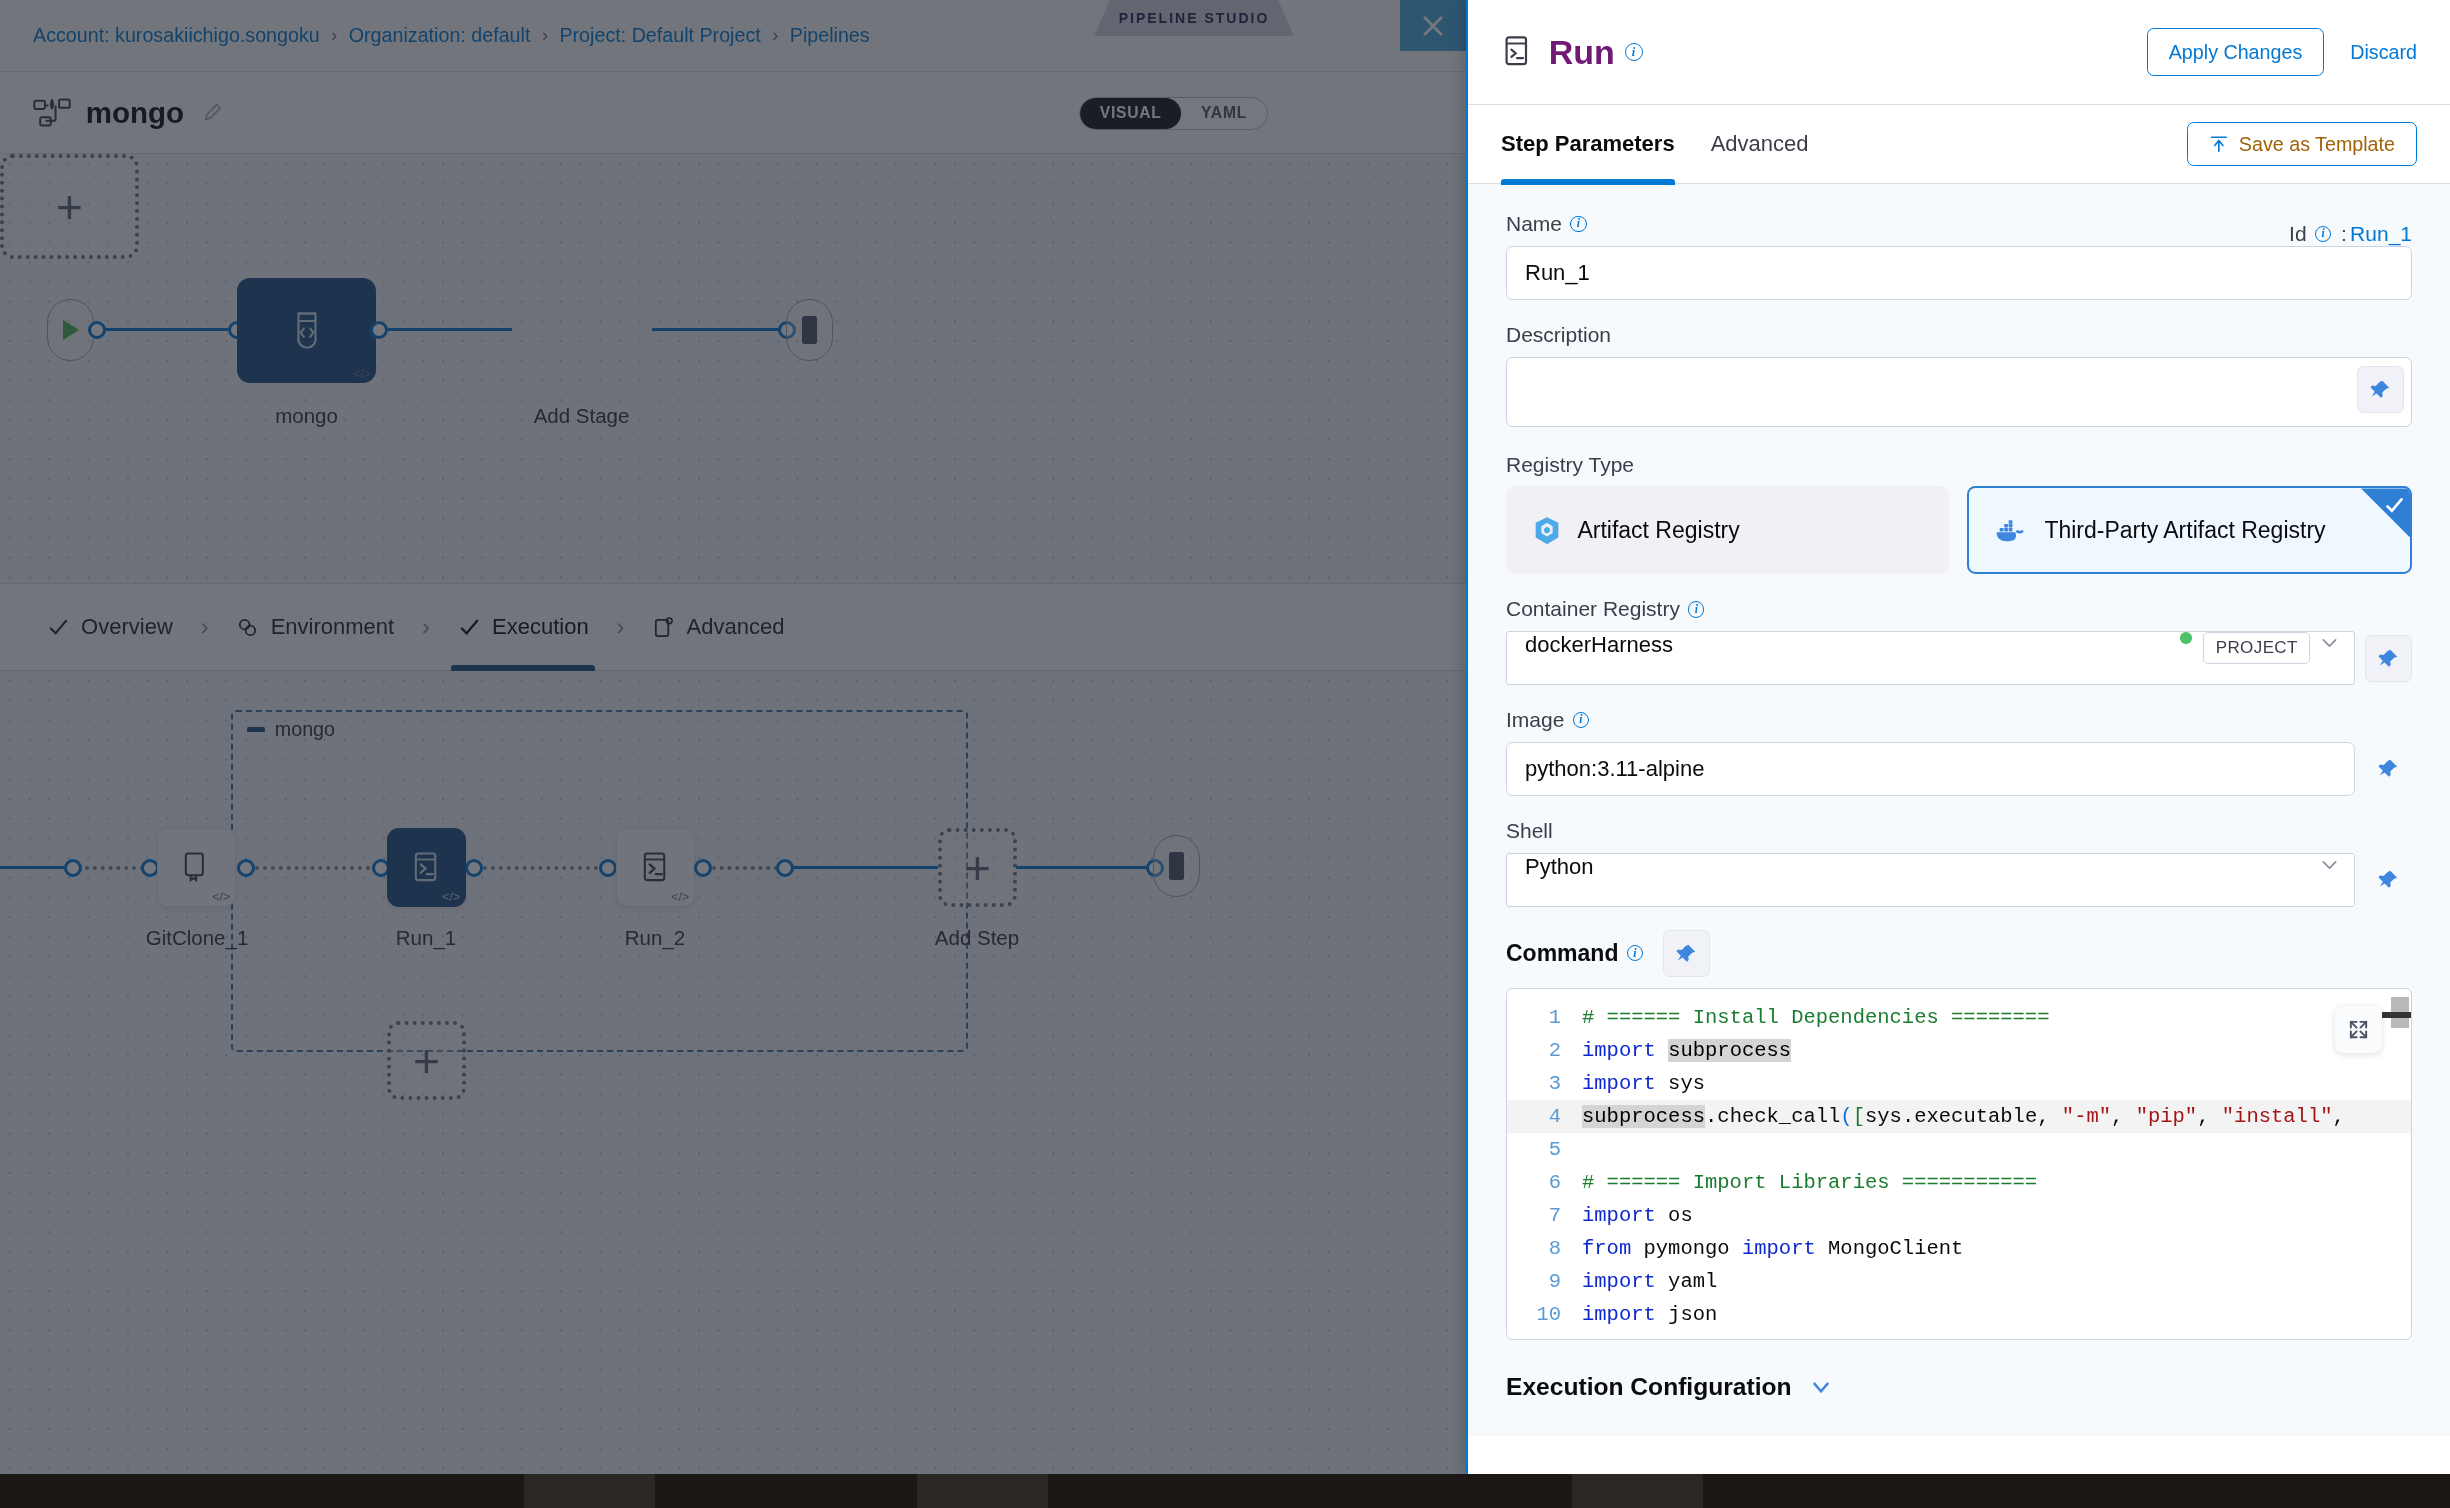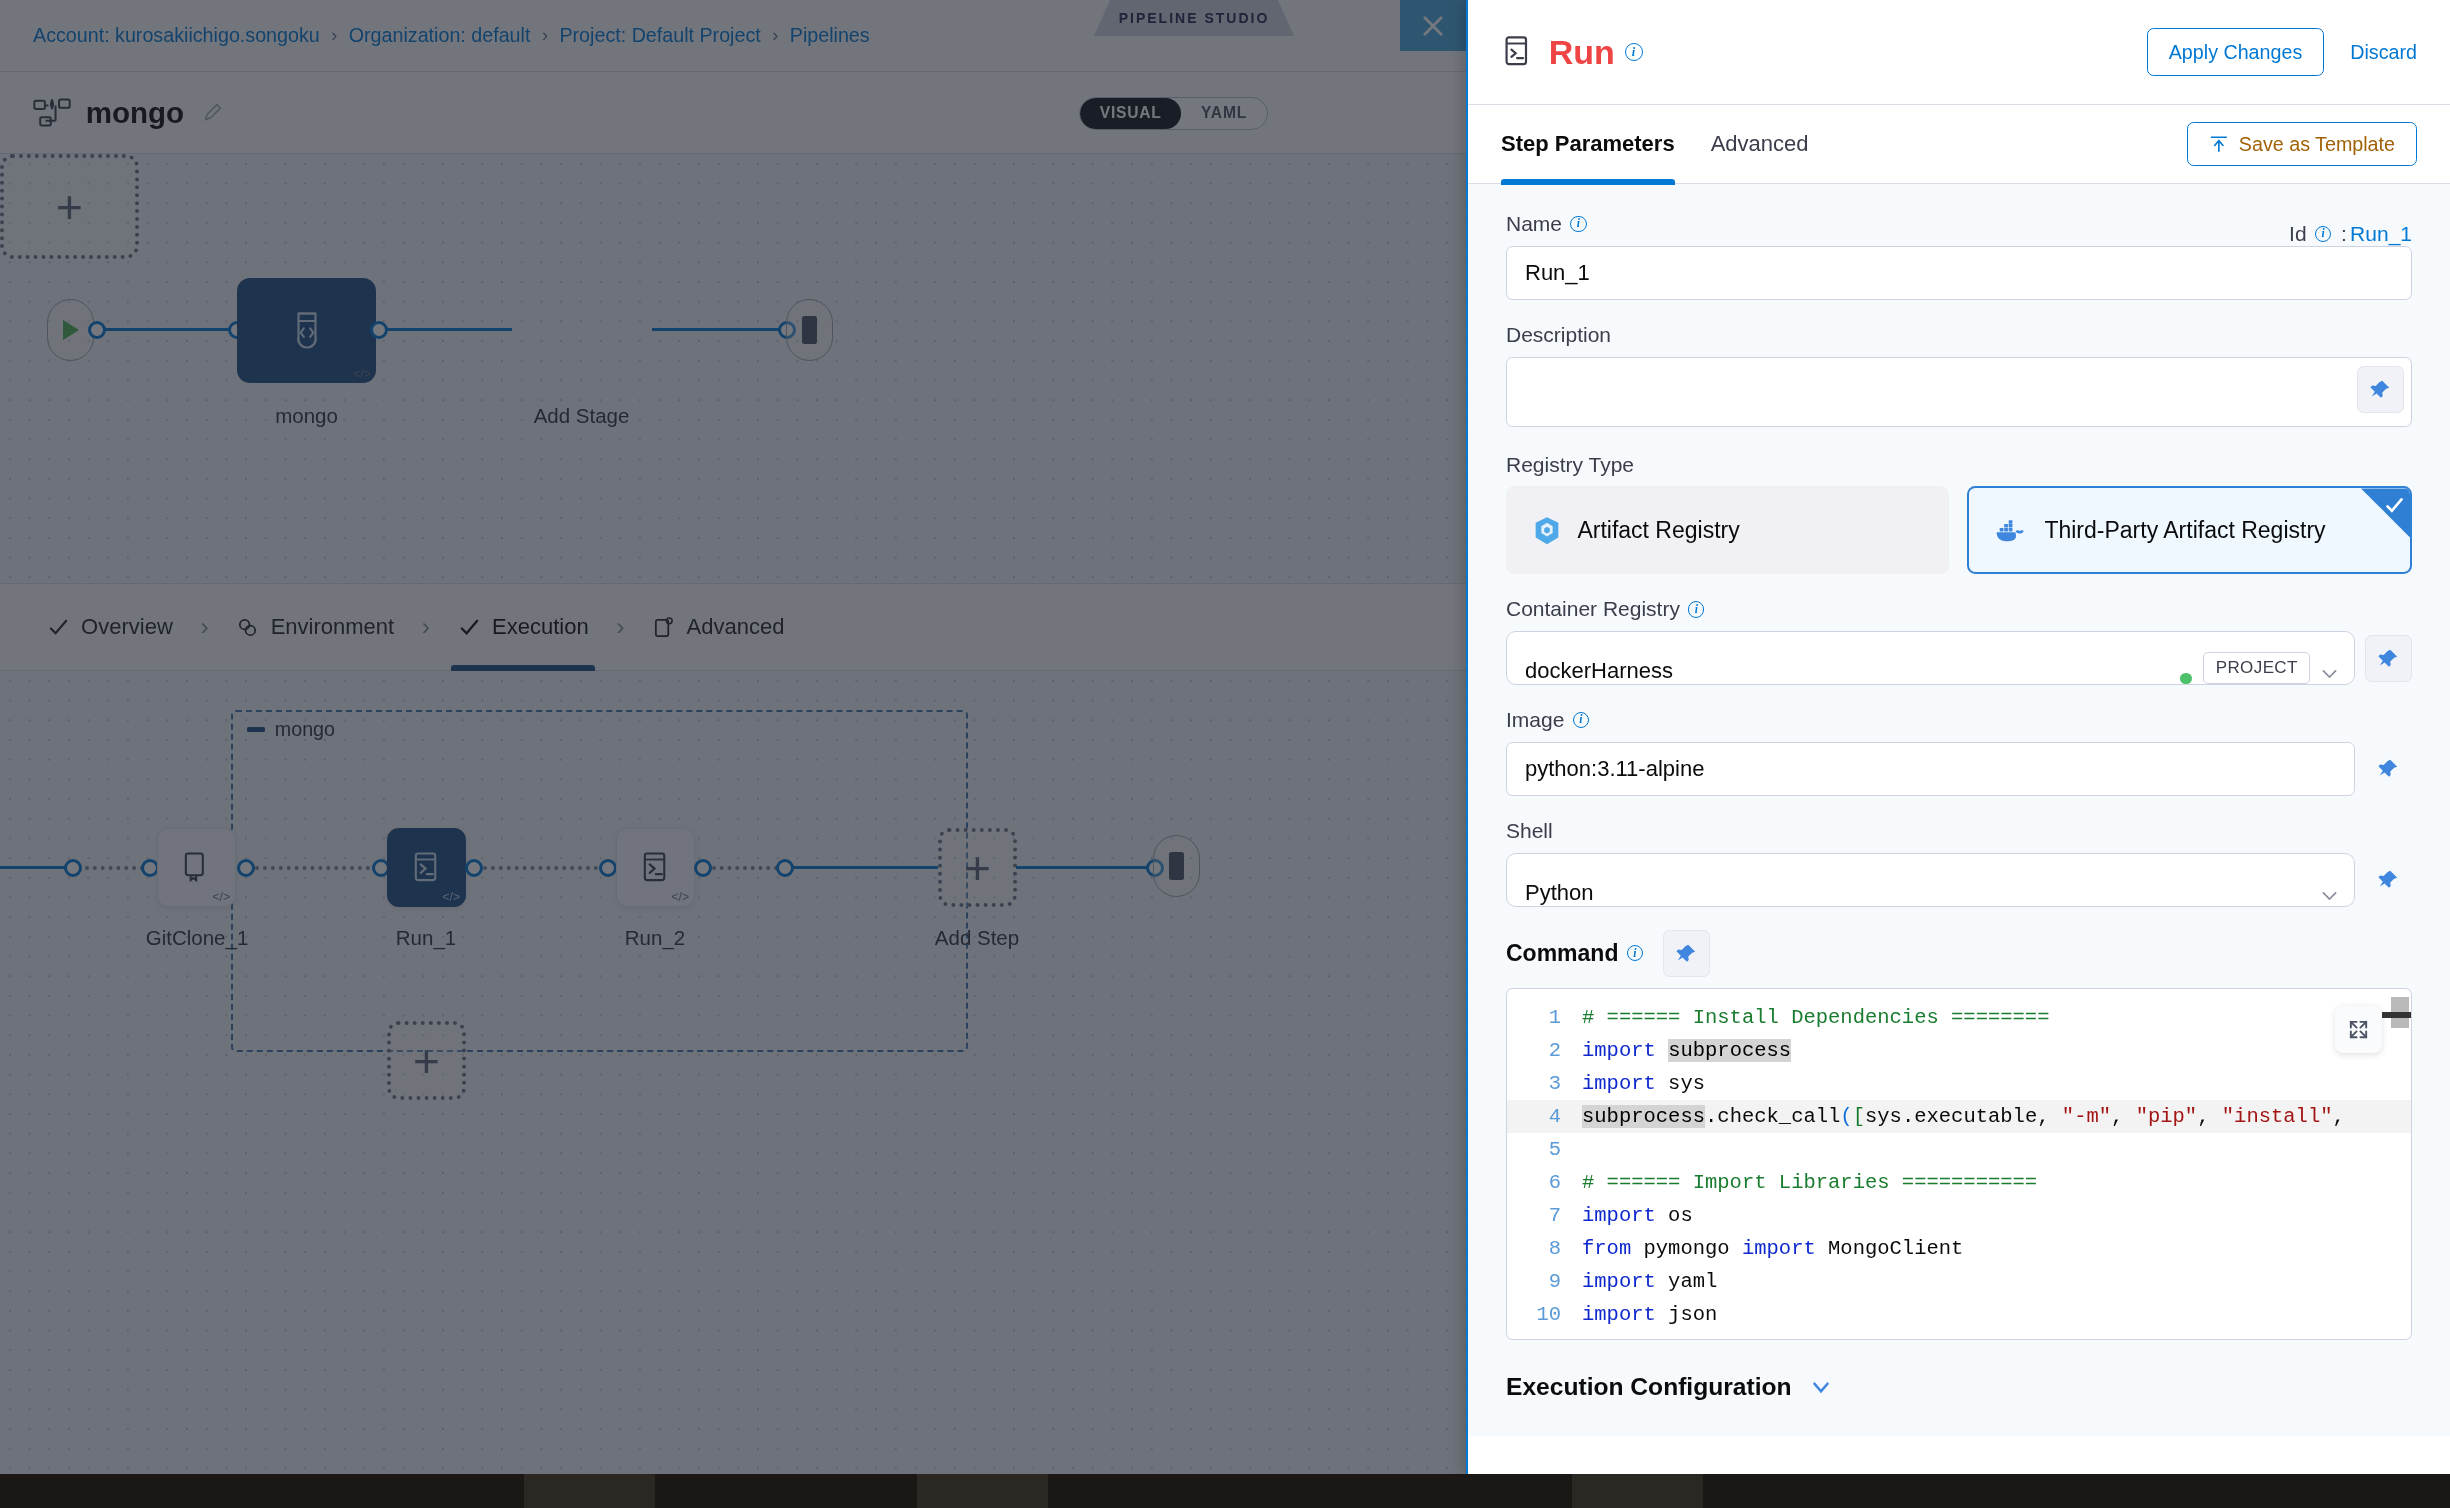--- a/index.html
+++ b/index.html
@@ -180,21 +180,21 @@
     background: #f6fafd; z-index: 60;
     display: flex; flex-direction: column;
     box-shadow: -3.3px 0 14.7px rgba(0,0,0,.18);
     border-left: 2.5px solid #0278d5;
   }
   .drawer-head {
     height: 105px; background: #ffffff; display: flex; align-items: center;
     padding: 0 33px; flex: 0 0 auto; border-bottom: 0.8px solid #dbdde7;
   }
   .run-ico { width: 33px; height: 34px; margin-right: 14.7px; }
-  .drawer-title { font-size: 34px; font-weight: 700; color: #ef4444; }
+  .drawer-title { font-size: 34px; font-weight: 700; color: #701a75; }
   .info-i {
     display: inline-flex; align-items: center; justify-content: center;
     width: 18px; height: 18px; border: 1.6px solid #0278d5; border-radius: 50%;
     color: #0278d5; font-size: 12.3px; font-style: italic; font-weight: 700;
     margin-left: 9.8px; line-height: 1; flex: 0 0 auto;
     font-family: "Liberation Serif", serif;
   }
   .info-i.sm { width: 16.4px; height: 16.4px; font-size: 11.5px; margin-left: 8.2px; }
   .head-spacer { flex: 1 1 auto; }
   .btn-outline {
@@ -271,22 +271,22 @@
   .tile.selected { background: #eff8fe; border: 2.5px solid #2f7fd4; }
   .tile span.t { font-size: 23px; color: #0b0b0d; }
   .tick-corner {
     position: absolute; right: 0; top: 0; width: 49px; height: 49px;
     background: #2f7fd4; clip-path: polygon(100% 0, 100% 100%, 0 0);
   }
   .tick-corner svg { position: absolute; right: 4.9px; top: 6.6px; width: 21px; height: 21px; }
 
   
   .combo {
-    display: flex; align-items: flex-end; width: 100%; height: 54px;
-    border: 0.8px solid #cfd2e0; border-radius: 10px; background: #fff; overflow: hidden;
+    display: flex; align-items: flex-start; width: 100%; height: 54px;
+    border: 0.8px solid #cfd2e0; border-radius: 3px; background: #fff; overflow: hidden;
   }
   .combo .val { flex: 1 1 auto; font-size: 22px; color: #0b0b0d; padding-left: 18px; }
   .dot-green { width: 11.5px; height: 11.5px; border-radius: 50%; background: #4dc26b; margin-right: 11.5px; flex:0 0 auto;}
   .scope-chip {
     border: 0.8px solid #cfd2e0; border-radius: 4.9px; font-size: 17px; color: #3b3d4a;
     padding: 4.9px 11.5px; letter-spacing: 0.4px; margin-right: 8.2px; flex: 0 0 auto;
   }
   .chev { width: 21px; height: 21px; margin-right: 14.7px; flex: 0 0 auto; }
   .combo-wrap { display: flex; align-items: center; gap: 9.8px; }
   .combo-wrap .combo { flex: 1 1 auto; }

